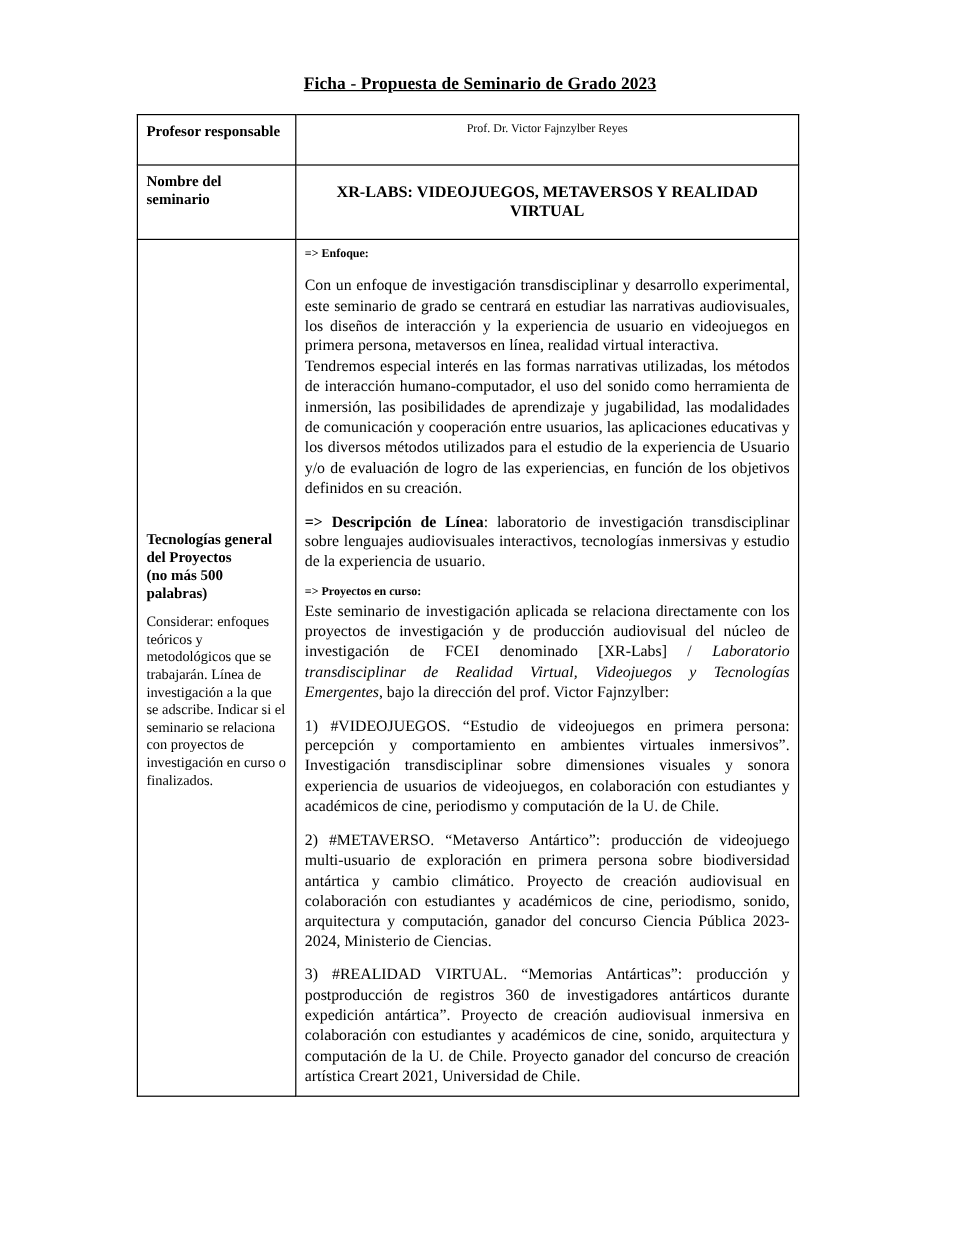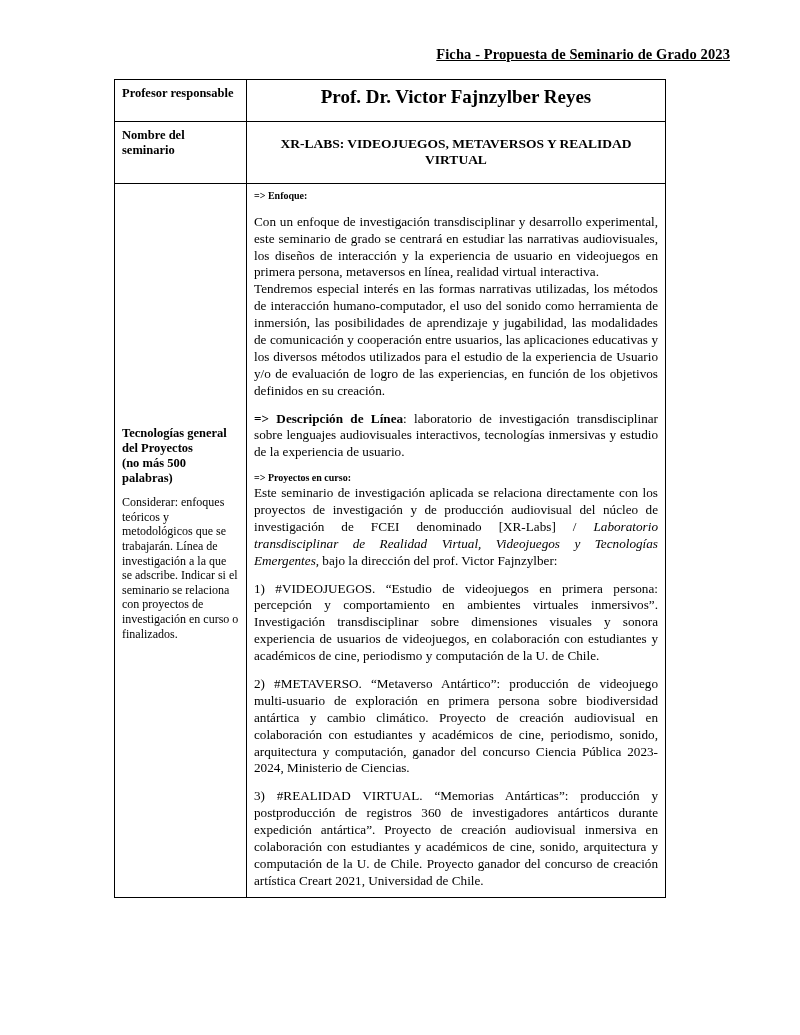--- a/index.html
+++ b/index.html
@@ -14,25 +14,25 @@
     color: #000000;
   }
   .page {
     width: 800px;
     height: 1035px;
     box-sizing: border-box;
     padding: 46px 70px 0 70px;
     position: relative;
   }
   .doc-title {
-    text-align: right;
+    text-align: center;
     font-weight: bold;
     font-size: 14.5px;
     text-decoration: underline;
-    margin: 0 0 16px 0;
+    margin: 16px 0 16px 0;
     letter-spacing: 0.1px;
   }
   table.ficha {
     border-collapse: collapse;
     width: 552px;
     table-layout: fixed;
     margin-left: 44px;
   }
   table.ficha td {
     border: 1px solid #000000;
@@ -48,23 +48,22 @@
     line-height: 1.2;
   }
   .label-note {
     font-size: 12px;
     line-height: 1.22;
     margin-top: 9px;
     font-weight: normal;
   }
   .cell-center {
     text-align: center;
-    font-size: 19px;
+    font-size: 10px;
     padding-top: 10px;
-    font-weight: bold;
   }
   .cell-center-bold {
     text-align: center;
     font-weight: bold;
     font-size: 13.5px;
   }
   .row-prof td { height: 28px; }
   .row-nombre td { height: 48px; }
   .row-palabras td { height: 32px; }
   .nombre-inner {

